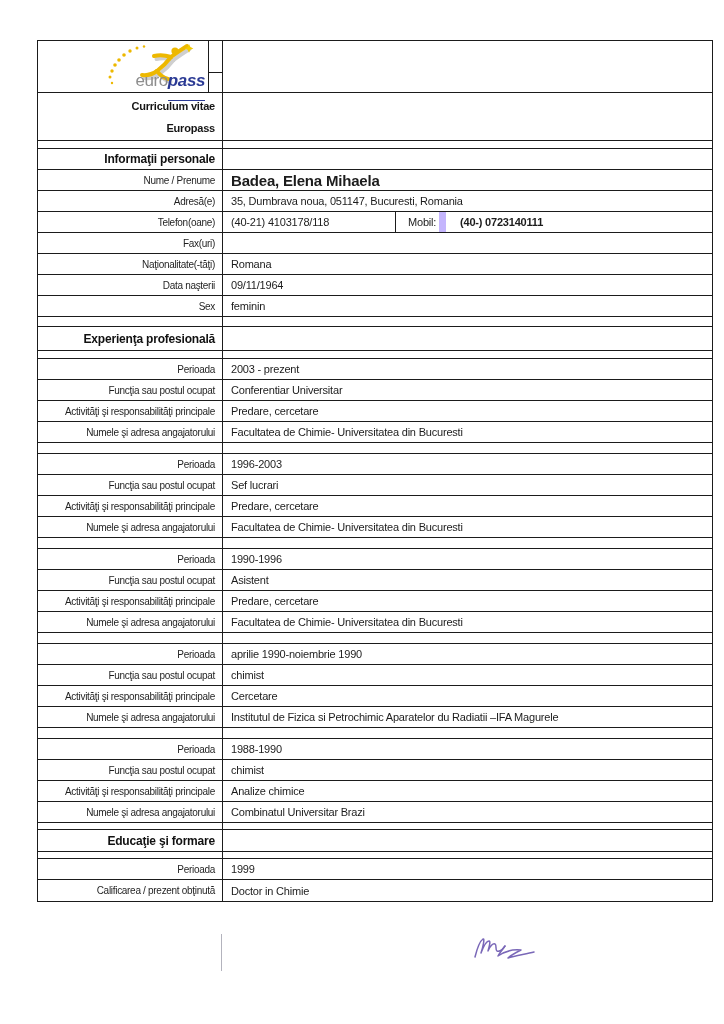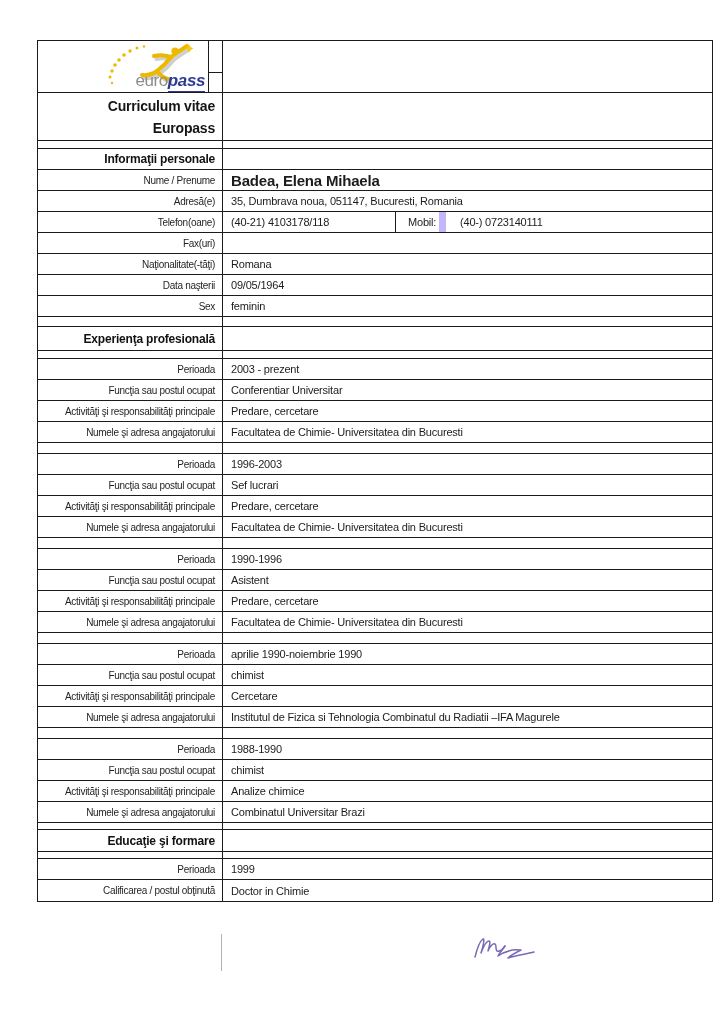--- a/index.html
+++ b/index.html
@@ -54,33 +54,33 @@
     border-left:1px solid #1b1b1b;border-right:1px solid #1b1b1b;
   }
   .mid-top{height:32px;border-bottom:1px solid #1b1b1b;box-sizing:border-box;}
   .logo-box{position:relative;width:102px;height:47px;}
   .logo-svg{position:absolute;top:0;left:0;}
   .logo-text{
     position:absolute;bottom:1px;right:2px;
     font-size:17px;line-height:17px;letter-spacing:-0.4px;
   }
   .logo-euro{color:#8d8d8d;}
-  .logo-pass{color:#2b3a94;font-weight:bold;font-style:italic;border-bottom:1.5px solid #2b3a94;padding-bottom:1px;}
+  .logo-pass{color:#2b3a94;font-weight:bold;font-style:italic;border-bottom:1.5px solid #2b3a94;padding-bottom:10px;}
   
   .r-title{height:48px;}
   .r-title .lcell{
     flex-direction:column;justify-content:center;align-items:flex-end;
-    font-size:14px;font-weight:bold;line-height:22px;letter-spacing:-0.2px;color:#151515;
+    font-size:11px;font-weight:bold;line-height:22px;letter-spacing:-0.2px;color:#151515;
     white-space:normal;
   }
   
   .rcell.phone{padding:0;align-items:stretch;gap:8px;}
   .ph-main{width:173px;flex:0 0 173px;box-sizing:border-box;border-right:1px solid #1b1b1b;display:flex;align-items:center;padding-left:8px;}
   .ph-moblabel{width:42px;flex:0 0 42px;box-sizing:border-box;border-right:7px solid #c4b5fd;display:flex;align-items:center;padding-left:4px;}
-  .ph-mobval{flex:1;display:flex;align-items:center;padding-left:6px;}
+  .ph-mobval{flex:1;display:flex;align-items:center;padding-left:6px;font-weight:bold;}
   
   .scan-line{position:absolute;left:221px;top:934px;width:1px;height:37px;background:#b3b3bd;}
   .signature{position:absolute;left:468px;top:930px;}
 </style>
 </head>
 <body>
 
 <div class="page">
   <div class="cv-table">
 
@@ -161,21 +161,21 @@
     <div class="row r-f">
       <div class="lcell">Fax(uri)</div>
       <div class="rcell"></div>
     </div>
     <div class="row r-f">
       <div class="lcell">Naţionalitate(-tăţi)</div>
       <div class="rcell">Romana</div>
     </div>
     <div class="row r-f">
       <div class="lcell">Data naşterii</div>
-      <div class="rcell">09/05/1964</div>
+      <div class="rcell">09/11/1964</div>
     </div>
     <div class="row r-f">
       <div class="lcell">Sex</div>
       <div class="rcell">feminin</div>
     </div>
 
     <div class="row r-gap10">
       <div class="lcell"></div>
         <div class="rcell"></div>
     </div>
@@ -259,21 +259,21 @@
     <div class="row r-f">
       <div class="lcell">Funcţia sau postul ocupat</div>
       <div class="rcell">chimist</div>
     </div>
     <div class="row r-f">
       <div class="lcell">Activităţi şi responsabilităţi principale</div>
       <div class="rcell">Cercetare</div>
     </div>
     <div class="row r-f">
       <div class="lcell">Numele şi adresa angajatorului</div>
-      <div class="rcell">Institutul de Fizica si Tehnologia Combinatul du Radiatii –IFA Magurele</div>
+      <div class="rcell">Institutul de Fizica si Petrochimic Aparatelor du Radiatii –IFA Magurele</div>
     </div>
     <div class="row r-gap11">
       <div class="lcell"></div>
         <div class="rcell"></div>
     </div>
 
     <div class="row r-f">
       <div class="lcell">Perioada</div>
       <div class="rcell">1988-1990</div>
     </div>
@@ -300,21 +300,21 @@
     </div>
     <div class="row r-gap7">
       <div class="lcell"></div>
         <div class="rcell"></div>
     </div>
     <div class="row r-f">
       <div class="lcell">Perioada</div>
       <div class="rcell">1999</div>
     </div>
     <div class="row r-f">
-      <div class="lcell">Calificarea / postul obţinută</div>
+      <div class="lcell">Calificarea / prezent obţinută</div>
       <div class="rcell">Doctor in Chimie</div>
     </div>
 
   </div>
 
   <div class="scan-line"></div>
   <svg class="signature" width="76" height="42" viewBox="0 0 76 42">
     <g stroke="#7a68b8" stroke-width="1.5" fill="none" stroke-linecap="round" stroke-linejoin="round">
       <path d="M7 27 C9 19 12 11 15 9 C17 8 15 17 13 23 C16 15 19 11 21 11 C23 11 21 17 20 21 C22 16 25 13 27 14 C29 15 27 20 29 21 C32 22 35 19 37 16"></path>
       <path d="M37 16 C34 20 31 24 30 26 C36 22 45 19 53 20 C47 23 42 26 40 28 C47 26 58 24 66 22"></path>

